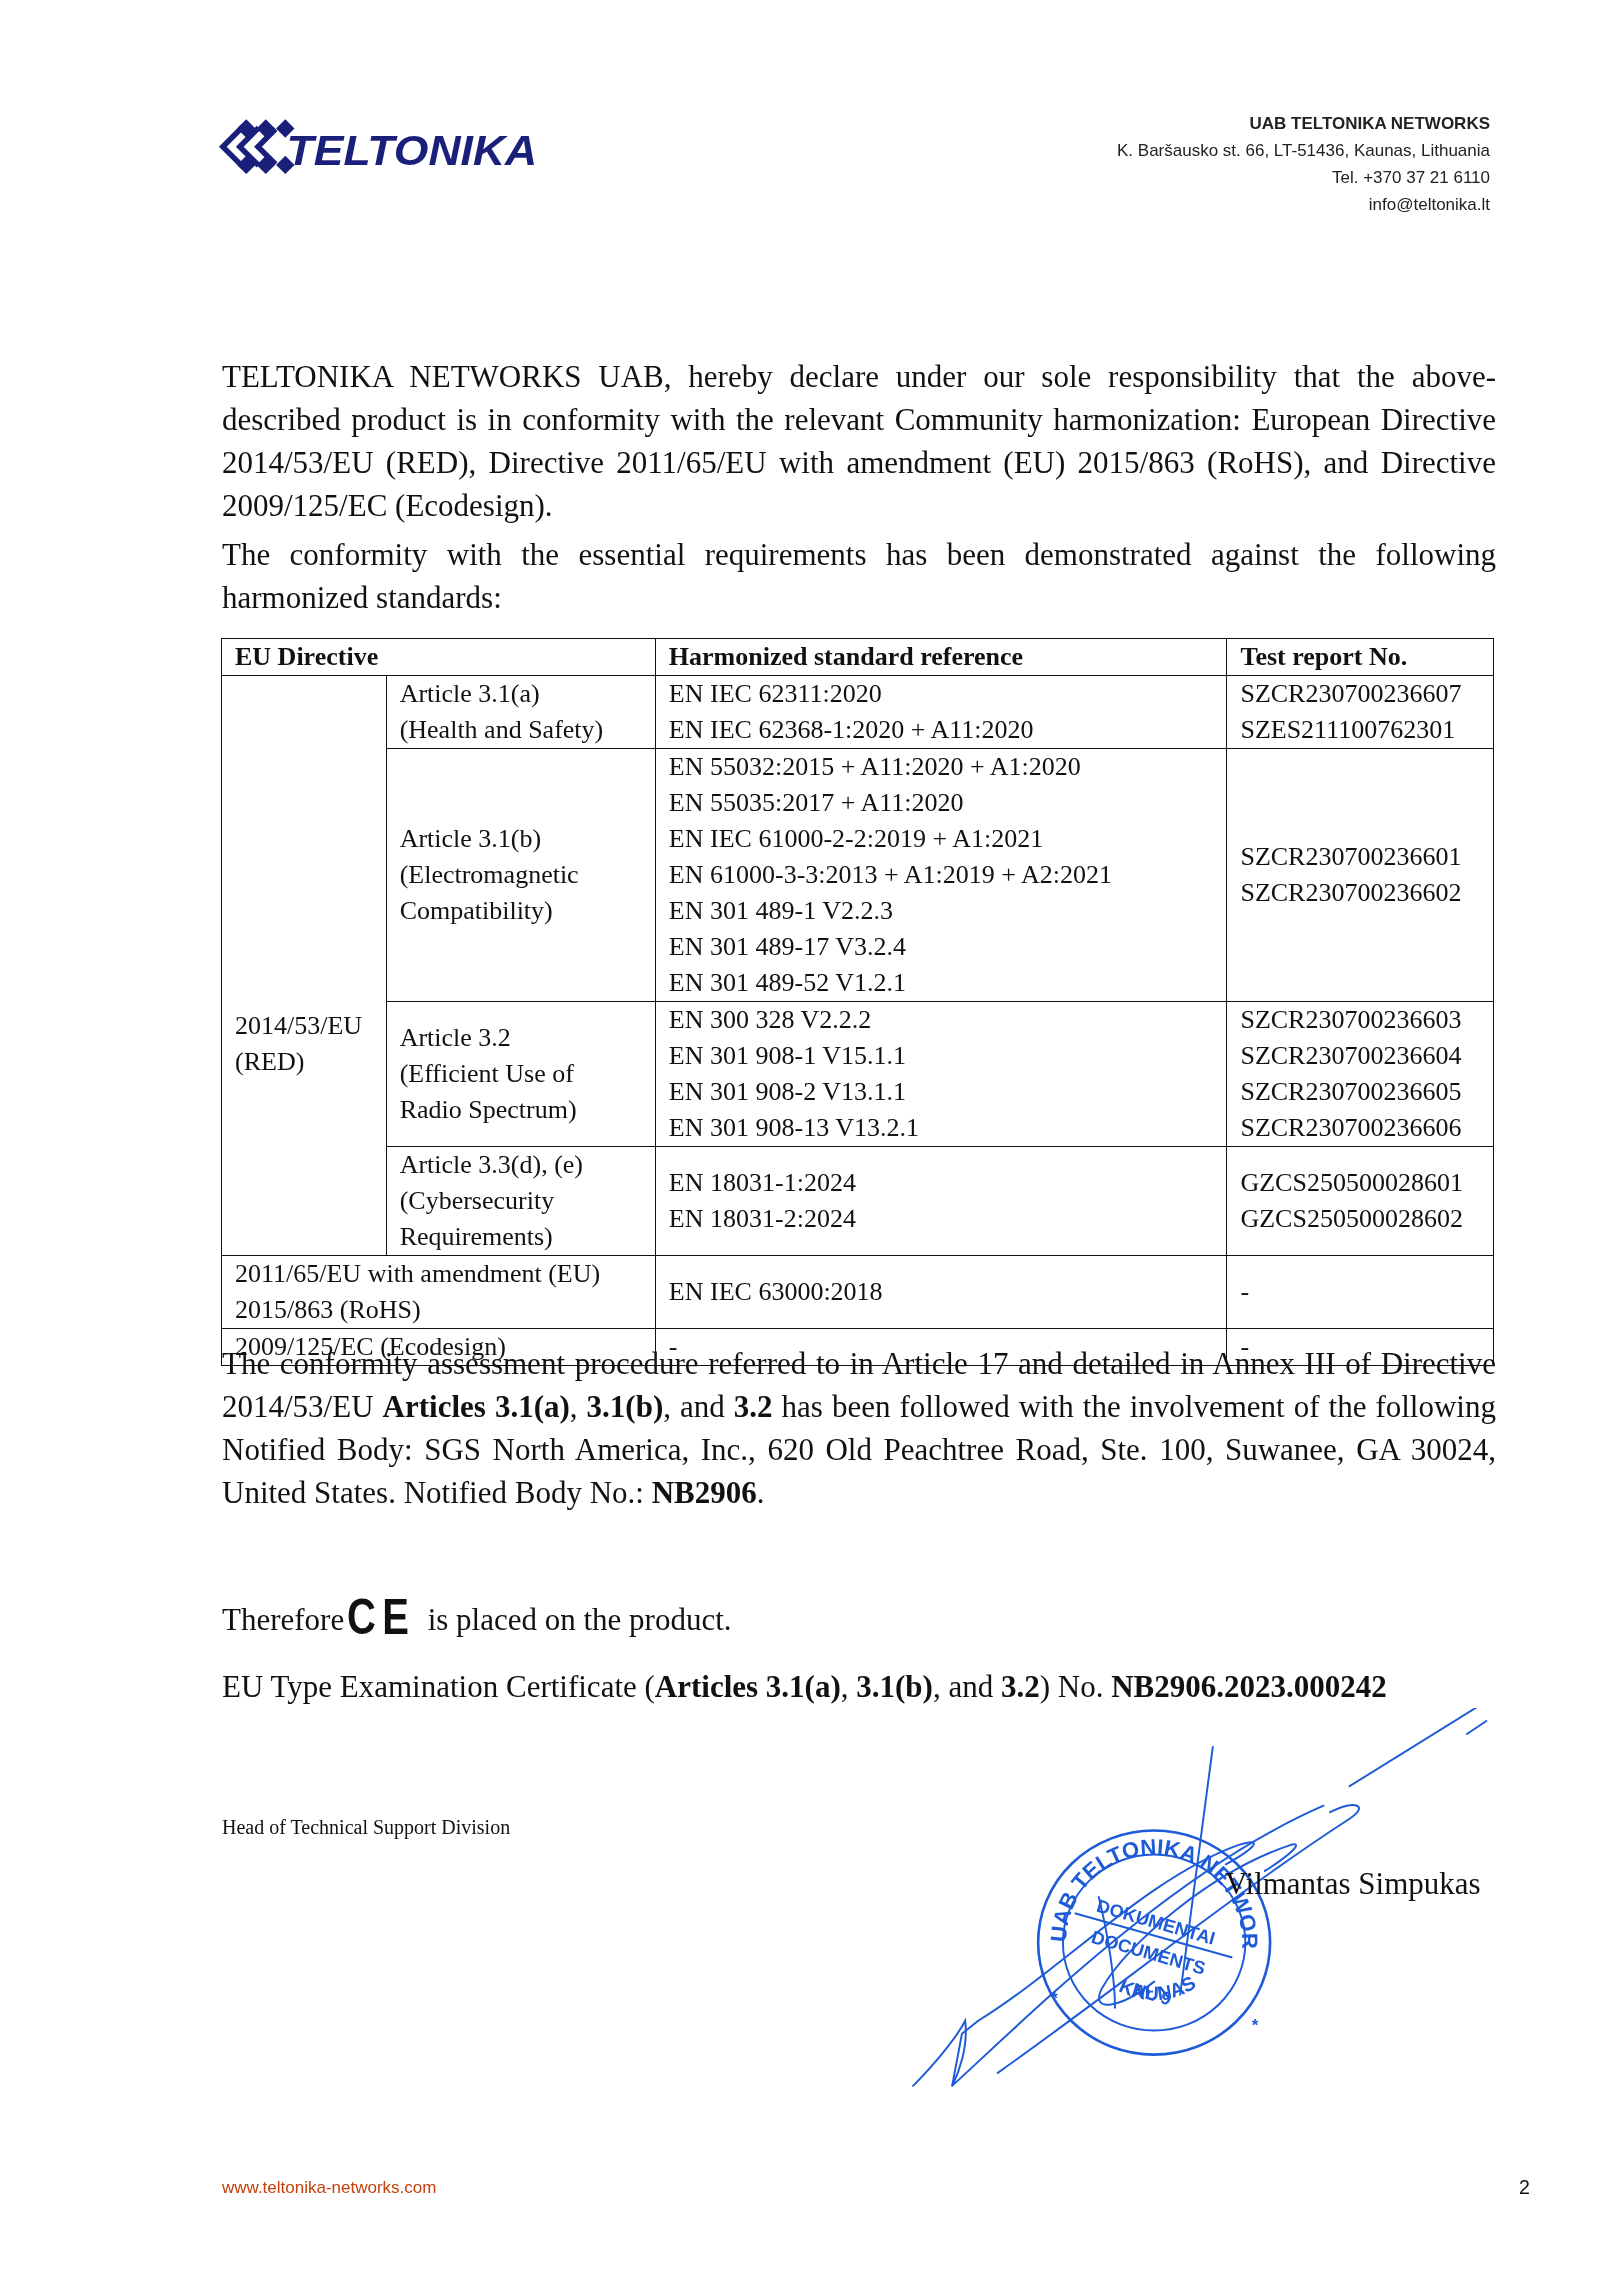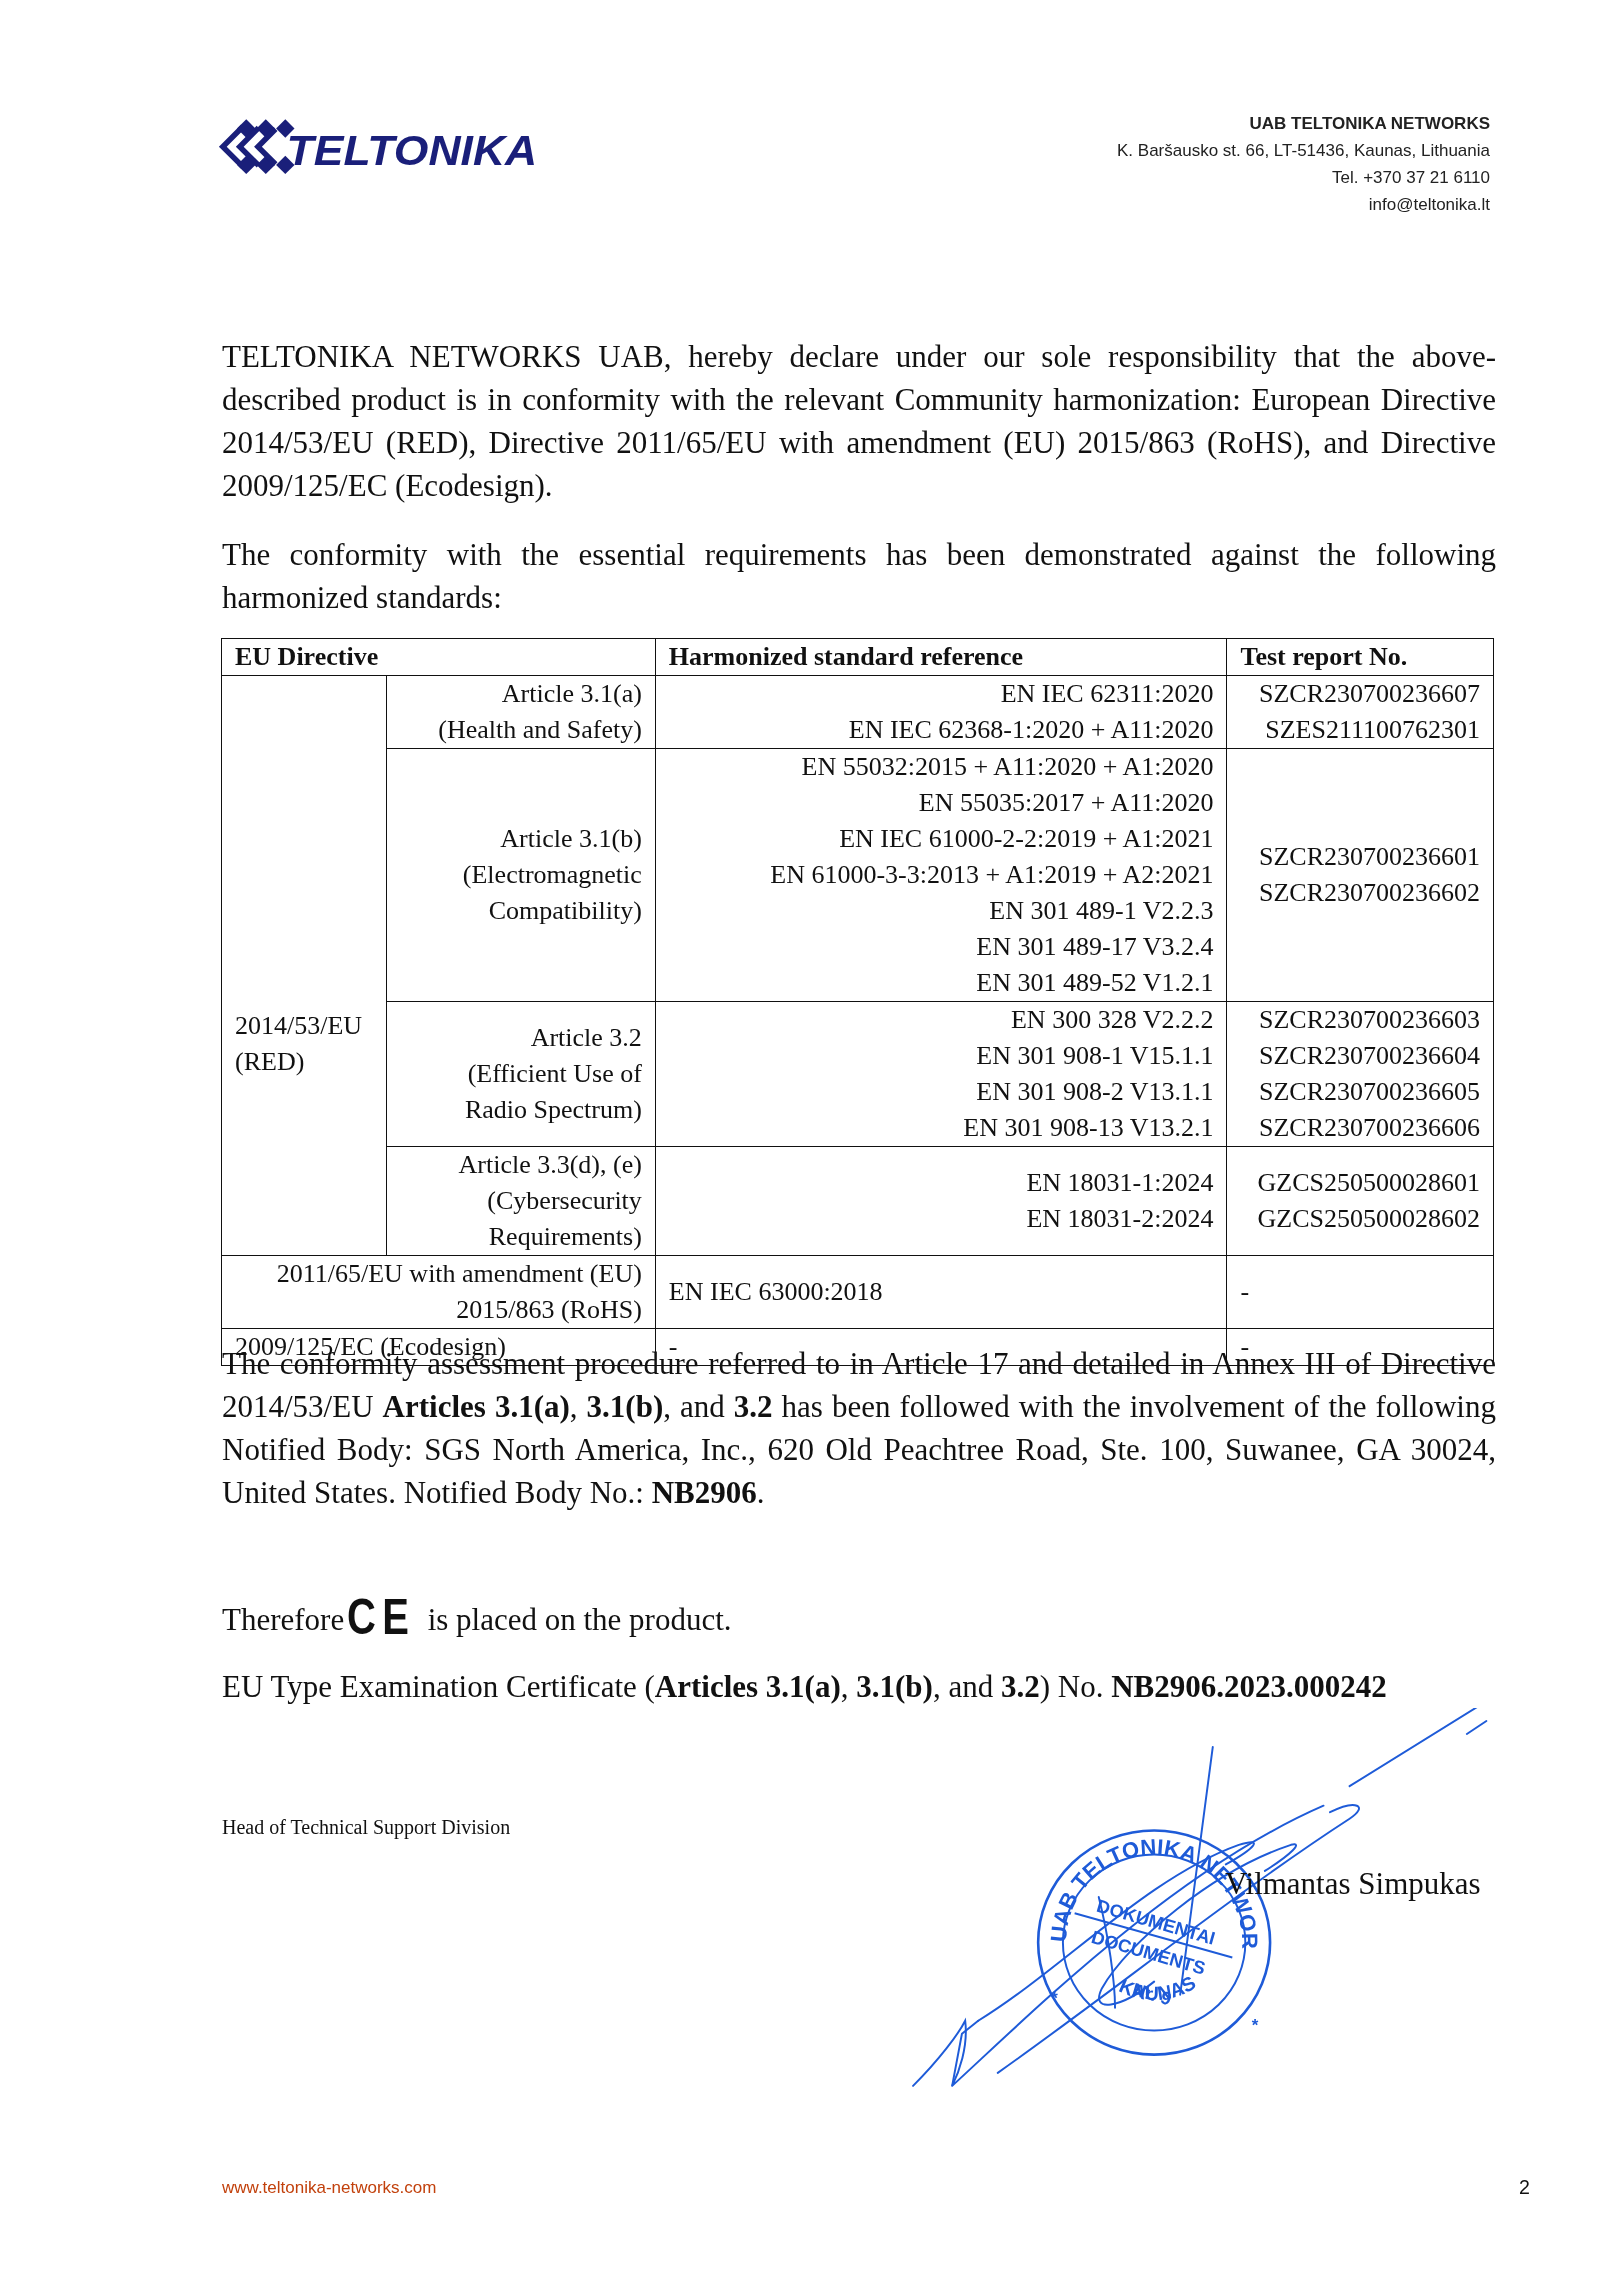--- a/index.html
+++ b/index.html
@@ -6,37 +6,37 @@
   body { width: 1616px; height: 2284px; position: relative; overflow: hidden; font-family: "Liberation Serif", serif; color: #111; }
 
   
   .logo { position: absolute; left: 215px; top: 110px; width: 332px; height: 72px; }
   .logo svg { display: block; }
   .company { position: absolute; right: 126px; top: 110px; text-align: right; font-family: "Liberation Sans", sans-serif; font-size: 17px; line-height: 27px; color: #222; }
   .company .name { font-weight: bold; }
 
   
   .para { position: absolute; left: 222px; width: 1274px; font-size: 31px; line-height: 43px; text-align: justify; text-align-last: left; }
-  .p1 { top: 335px; }
+  .p1 { top: 355px; }
   .p2 { top: 533px; }
   .p3 { top: 1342px; }
   .p4 { top: 1598px; }
   .p5 { top: 1665px; }
   b { font-weight: bold; }
   .ce { display: inline-block; vertical-align: -3.9px; margin: 0 3.9px 0 2.6px; font-family: "Liberation Sans", sans-serif; font-weight: bold; font-size: 50px; line-height: 39px; letter-spacing: 7.8px; transform: scaleX(0.8); transform-origin: left; width: 77px; }
 
   
   .tbl { position: absolute; left: 221px; top: 638px; width: 1273px; border-collapse: collapse; font-size: 26px; line-height: 36px; }
   .tbl td, .tbl th { border: 1.6px solid #111; padding: 0 13px; vertical-align: middle; text-align: left; }
   .tbl th { font-weight: bold; height: 35px; font-size: 26px; }
   .c1 { width: 138px; }
   .c2 { width: 252px; }
   .c3 { width: 535px; }
   .c4 { width: 244px; }
-  .stack div { white-space: nowrap; text-align: right; }
+  .stack div { white-space: nowrap; }
 
   
   .role { position: absolute; left: 222px; top: 1808px; font-size: 20px; line-height: 39px; }
   .signer { position: absolute; left: 1225px; top: 1864px; font-size: 31px; line-height: 39px; }
   .stamp { position: absolute; left: 900px; top: 1708px; width: 619px; height: 430px; pointer-events: none; }
 
   
   .footer-url { position: absolute; left: 222px; top: 2178px; font-family: "Liberation Sans", sans-serif; font-size: 17px; color: #c2410c; }
   .page-num { position: absolute; left: 1519px; top: 2176px; font-family: "Liberation Sans", sans-serif; font-size: 19.6px; color: #111; }
 </style>

